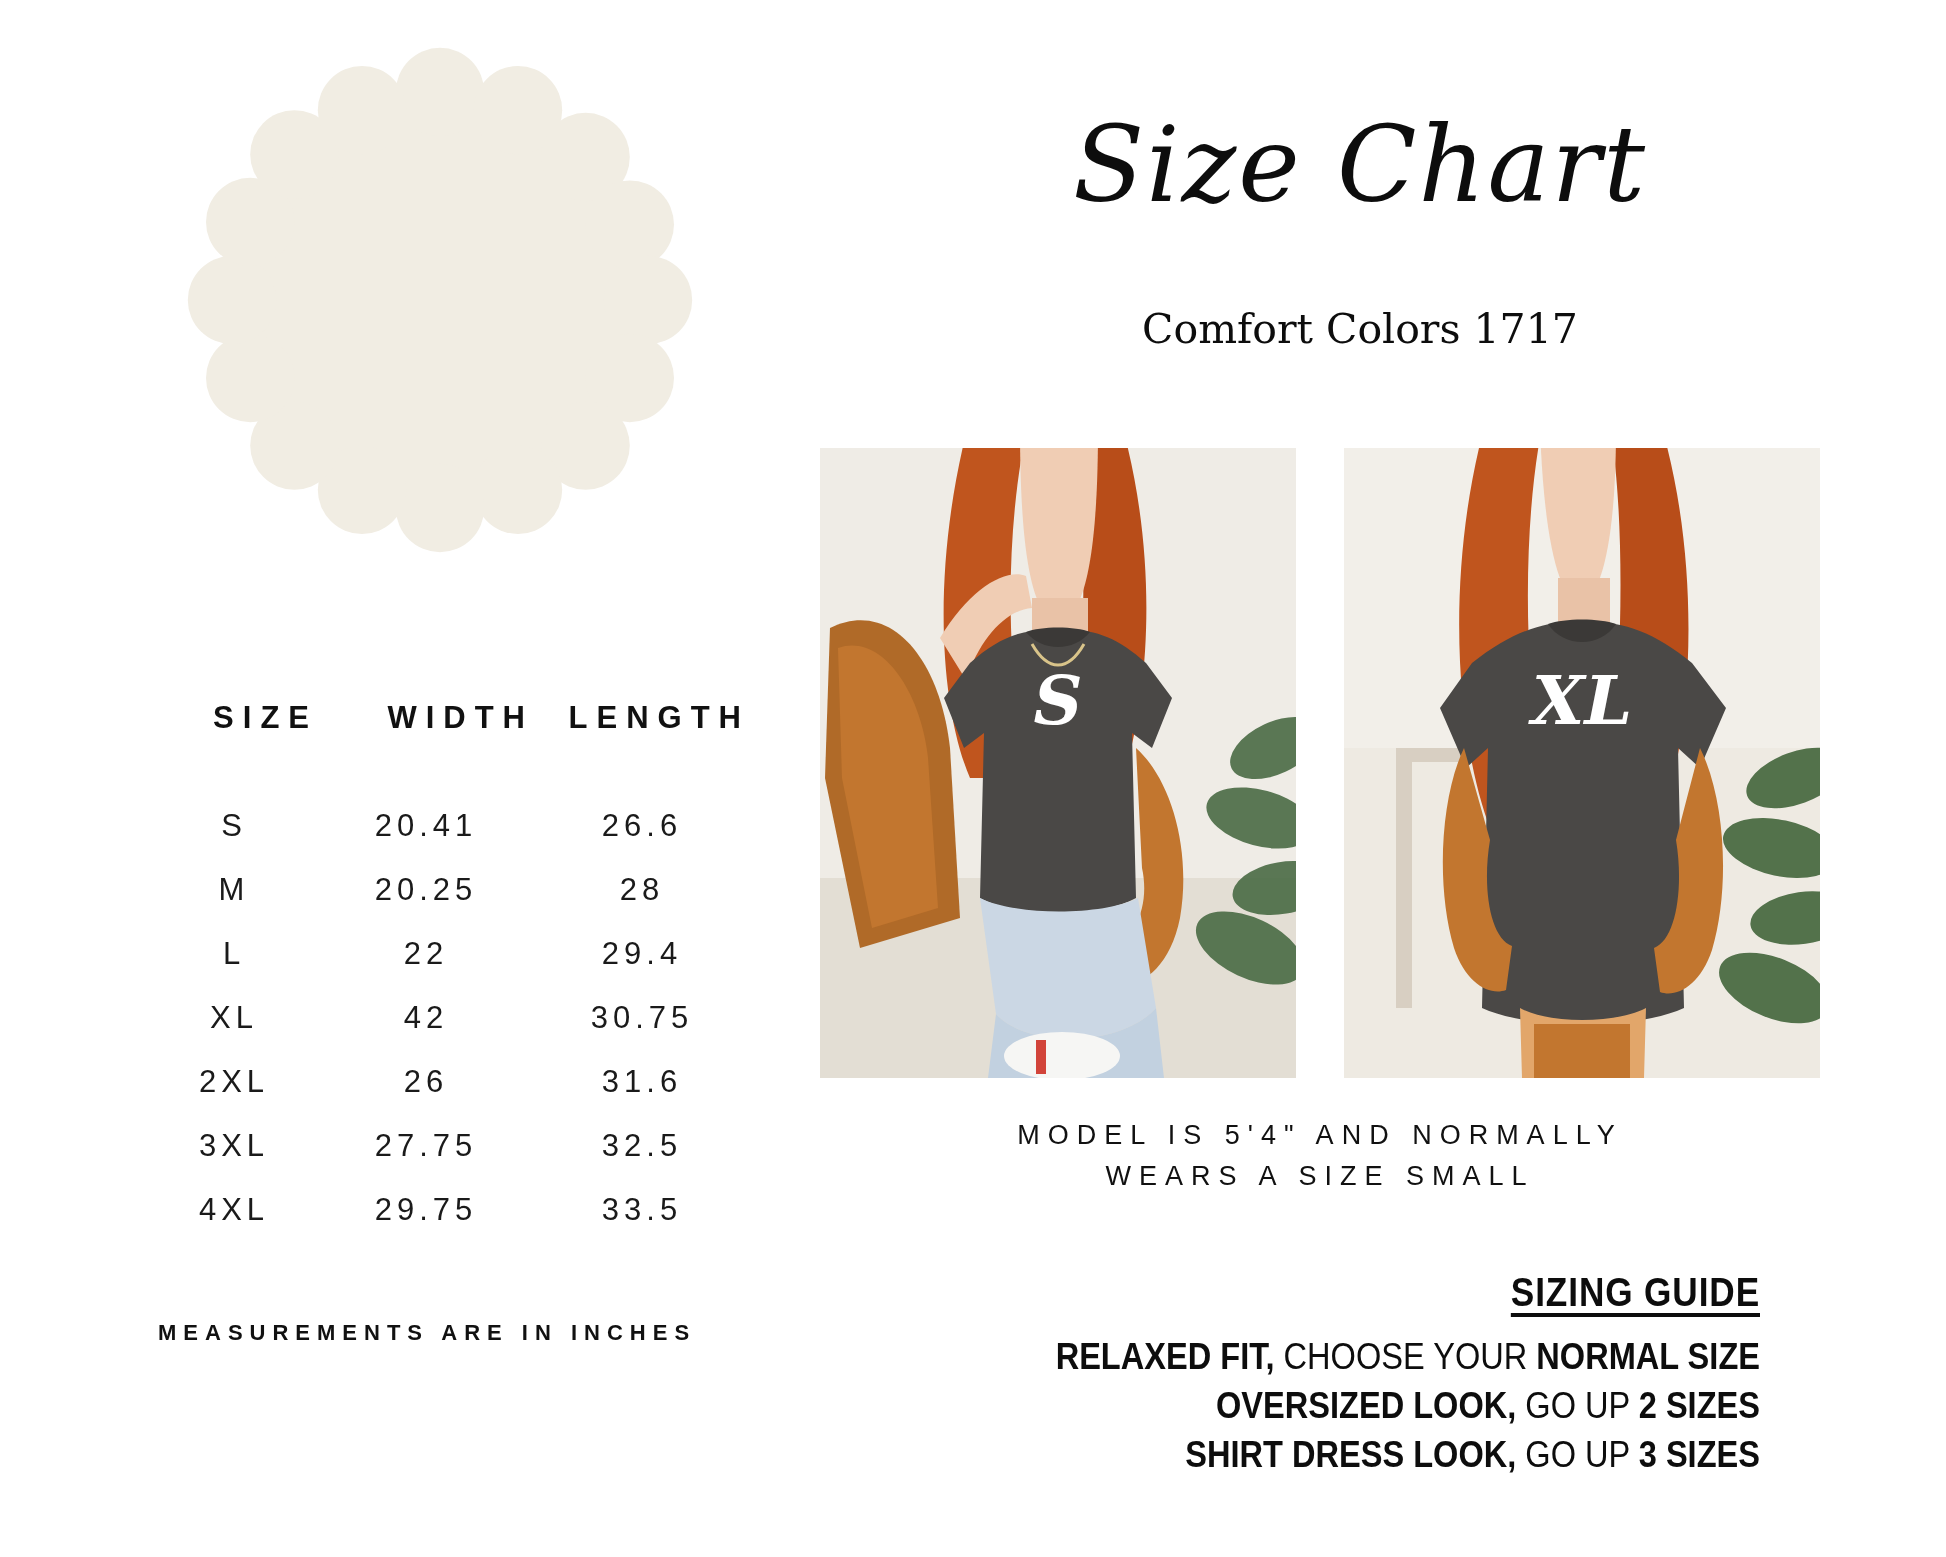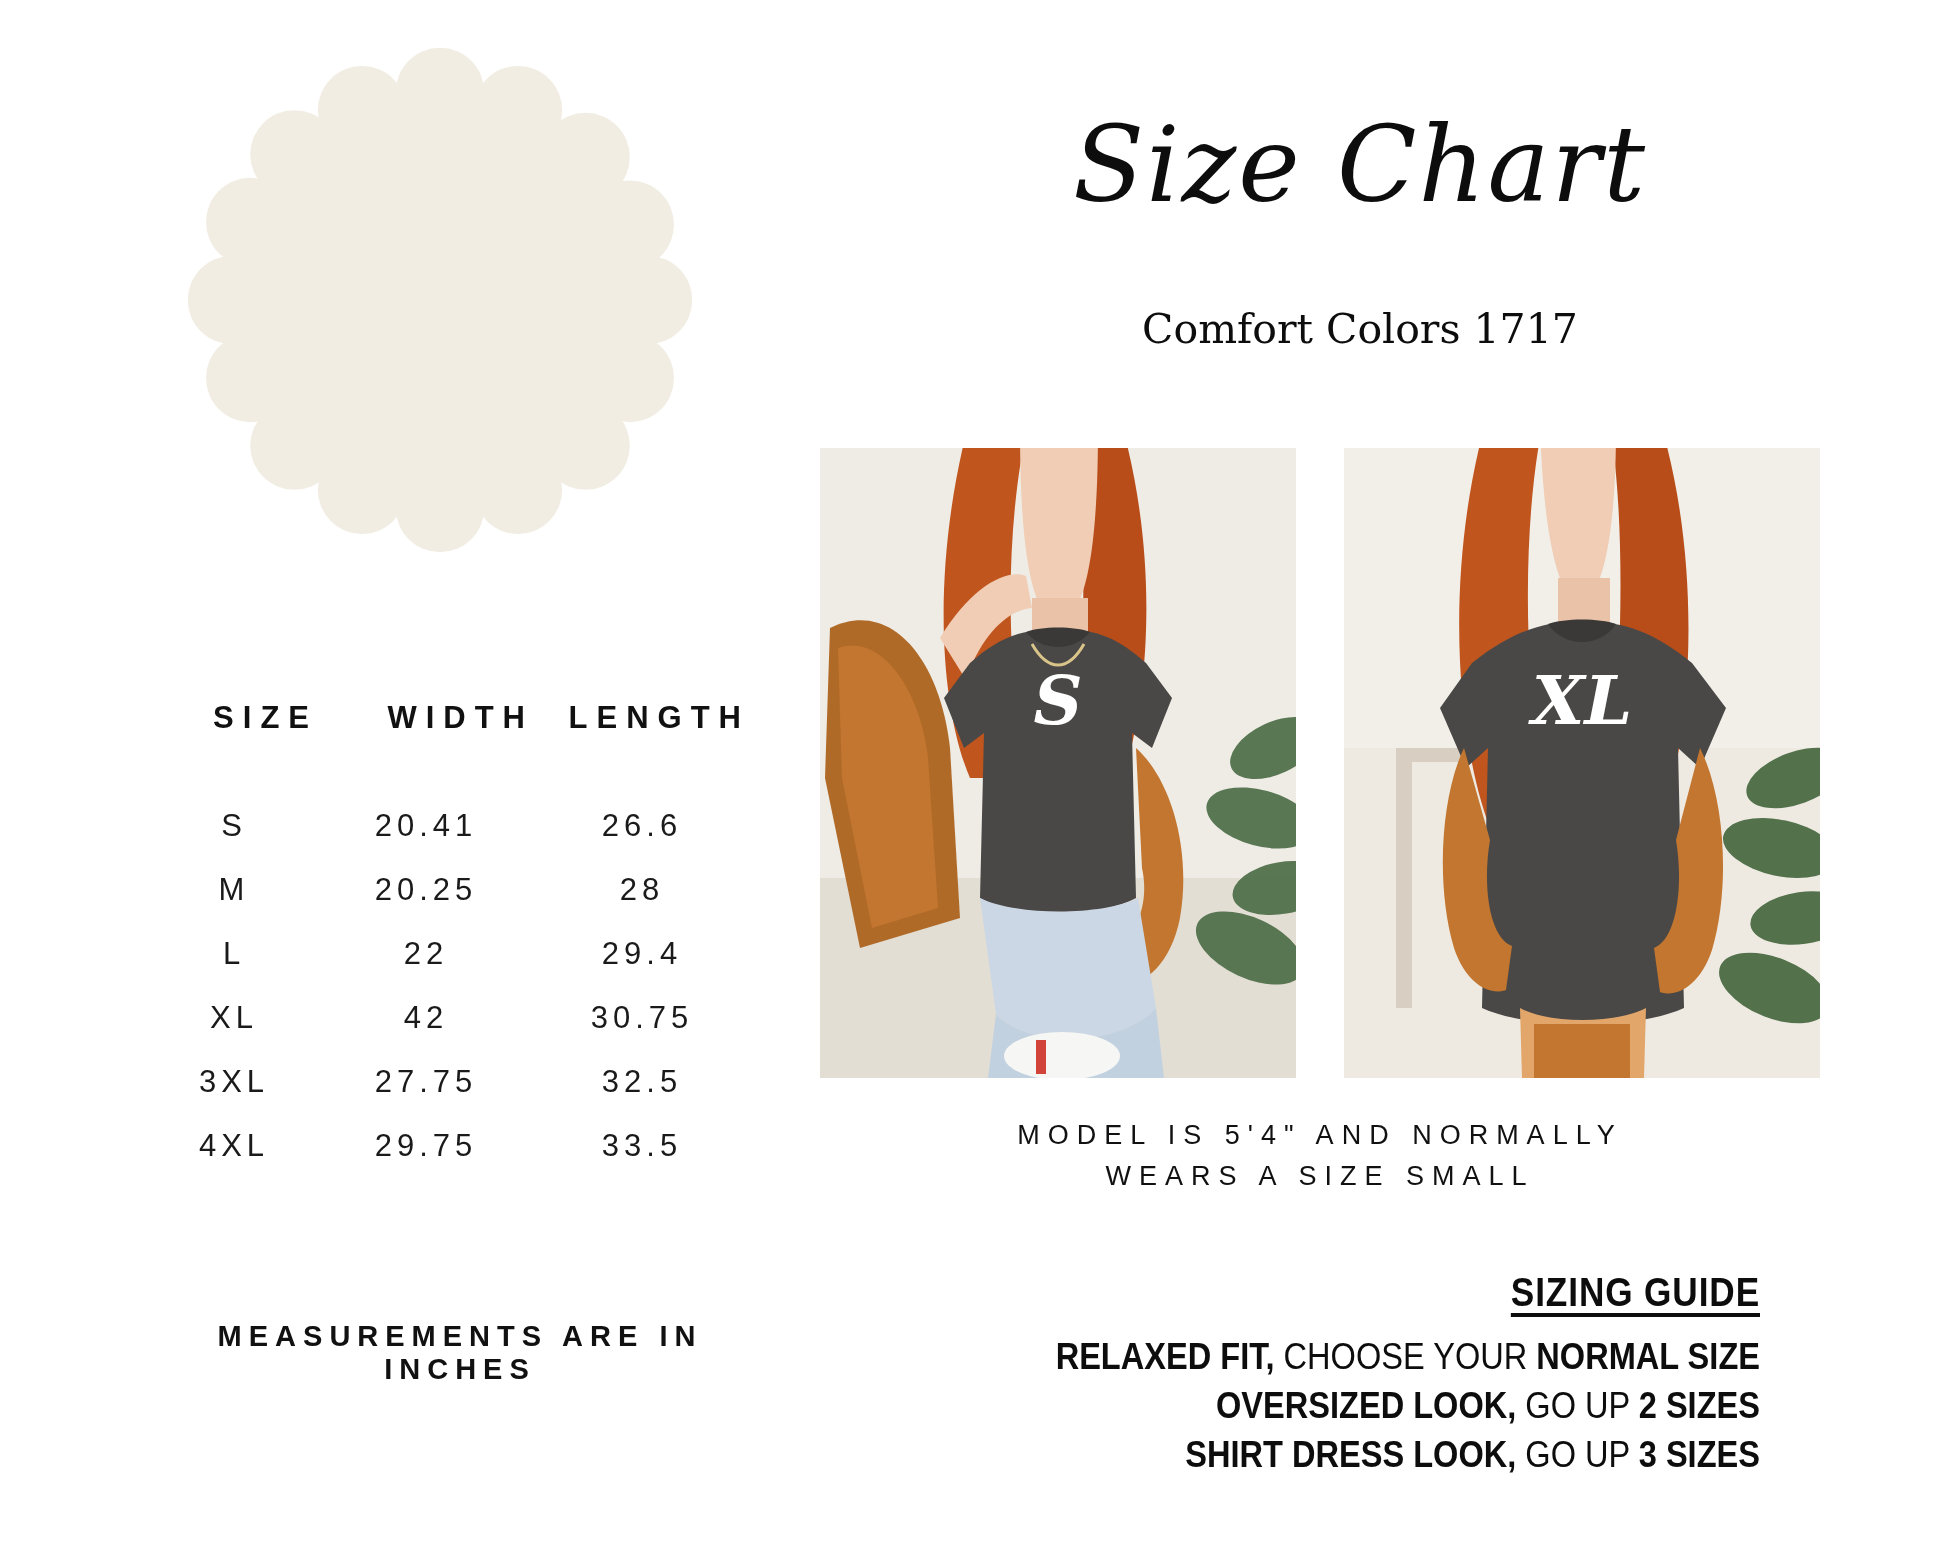--- a/index.html
+++ b/index.html
@@ -53,27 +53,26 @@
     font-family: "Liberation Sans", sans-serif;
     font-weight: 400;
     font-size: 31px;
     letter-spacing: 5px;
     color: #1a1a1a;
     text-align: center;
     padding: 14px 0;
   }
   .measure-note {
     position: absolute;
-    left: 150px;
+    left: 158px;
     top: 1320px;
     width: 620px;
-    text-align: center;
-    font-family: "Liberation Sans", sans-serif;
-    font-weight: 700;
-    font-size: 29px;
+    font-family: "Liberation Sans", sans-serif;
+    font-weight: 700;
+    font-size: 22px;
     letter-spacing: 7px;
     color: #111111;
   }
 
   
   .title-script {
     position: absolute;
     left: 1020px;
     top: 95px;
     width: 680px;
@@ -225,20 +224,25 @@
           <td>L</td>
           <td>22</td>
           <td>29.4</td>
         </tr>
         <tr>
           <td>XL</td>
           <td>42</td>
           <td>30.75</td>
         </tr>
         <tr>
+          <td>2XL</td>
+          <td>26</td>
+          <td>31.6</td>
+        </tr>
+        <tr>
           <td>3XL</td>
           <td>27.75</td>
           <td>32.5</td>
         </tr>
         <tr>
           <td>4XL</td>
           <td>29.75</td>
           <td>33.5</td>
         </tr>
       </tbody>

